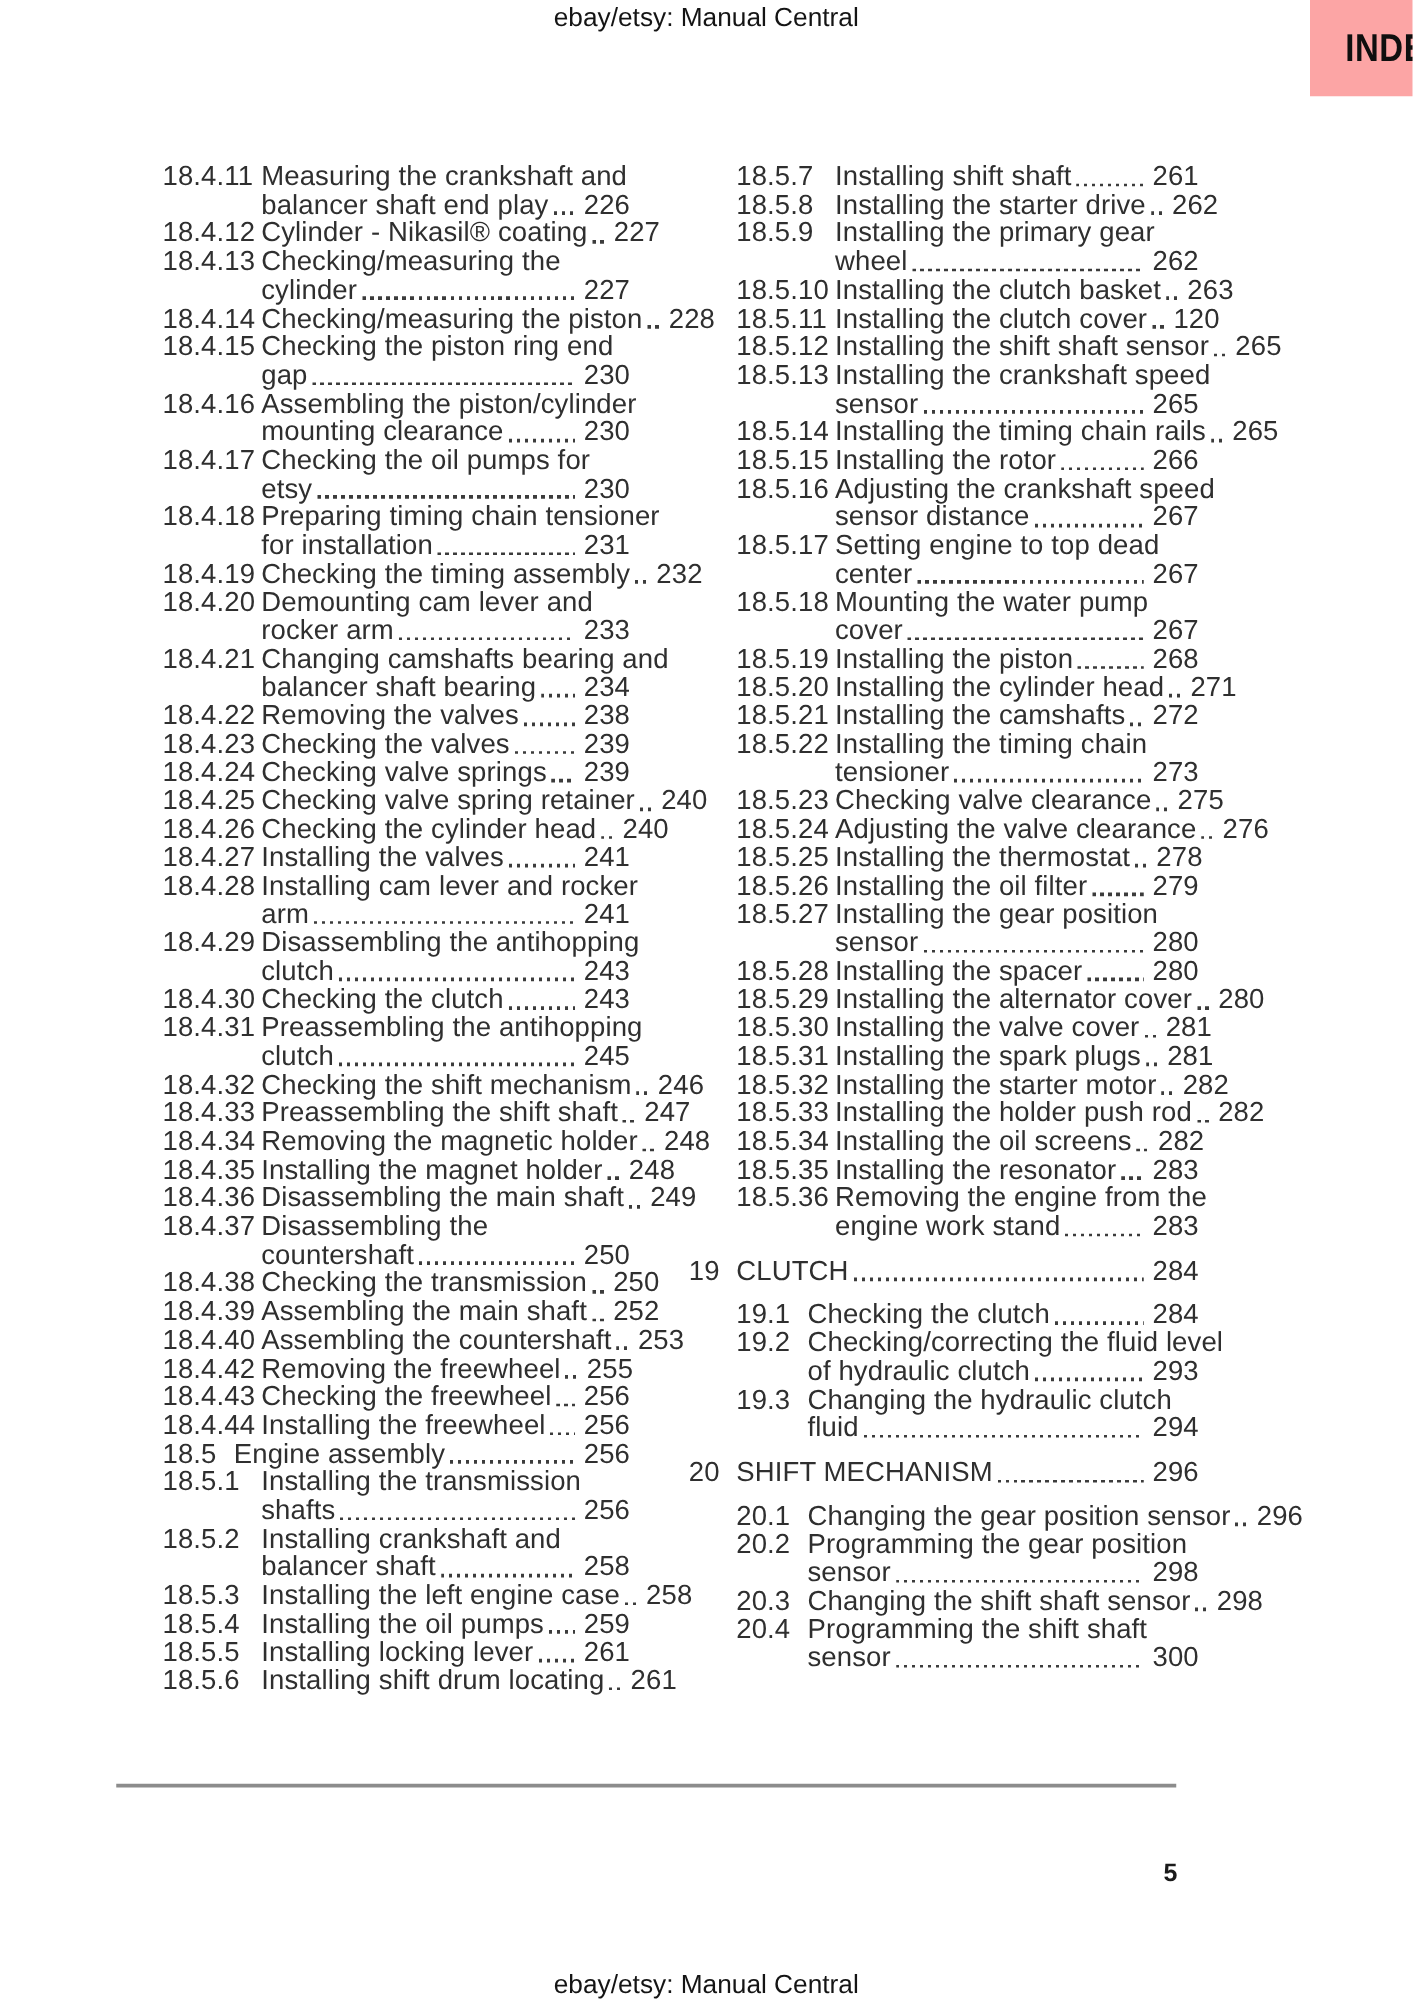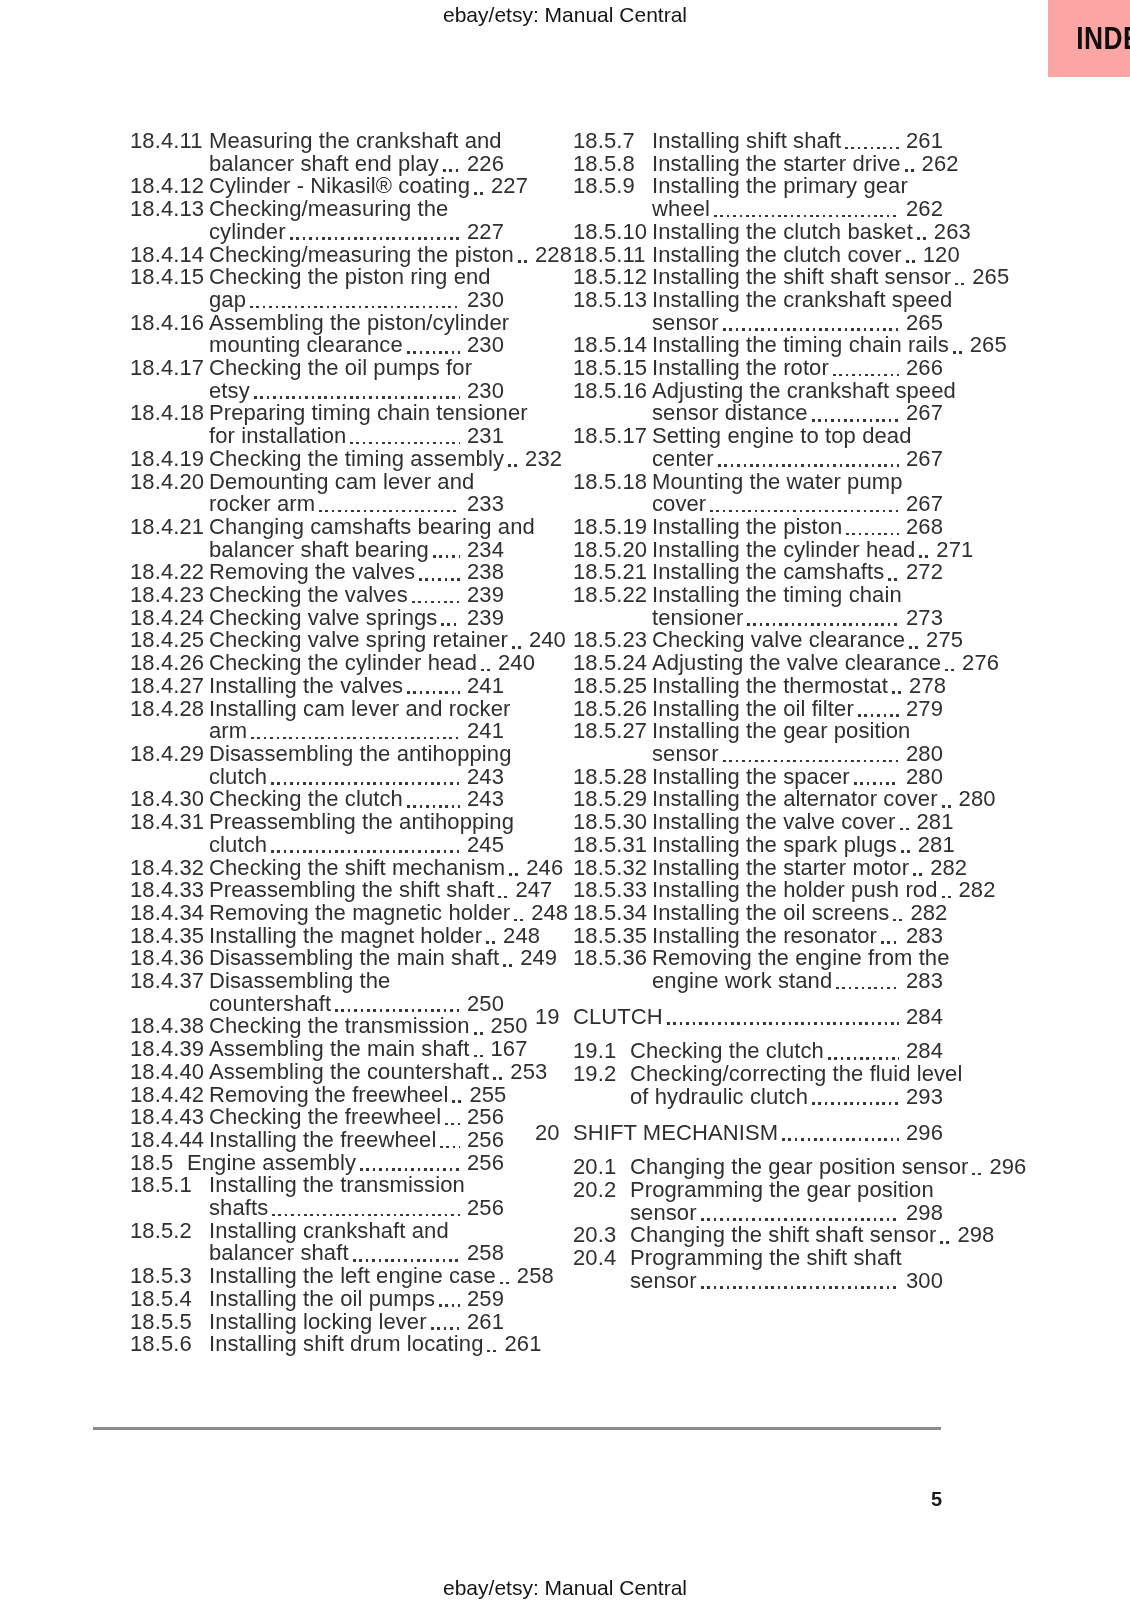--- a/index.html
+++ b/index.html
@@ -18,21 +18,21 @@
     position:absolute;top:0;left:1048px;width:139px;height:77px;
     background:#fca5a5;display:flex;align-items:center;justify-content:center;
   }
   .index-label{
     font-size:31px;font-weight:700;color:#0f0f0f;
     transform:scaleX(.85);letter-spacing:.5px;
   }
 
   .col{position:absolute;top:130px;font-size:22px;line-height:22.7px;letter-spacing:.1px}
   .col-left{left:130px;width:373px}
-  .col-right{left:535px;width:407px}
+  .col-right{left:551px;width:407px}
   .col-right .entry:not(.chapter){margin-left:38px}
 
   .entry{display:flex;align-items:flex-start}
   .num{flex:0 0 auto}
   .entry.wide .num{width:79px}
   .entry.narrow .num{width:57px}
   .entry.chapter .num{width:38px}
   .body{flex:1 1 auto;min-width:0}
   .line{display:flex}
   .txt{white-space:nowrap}
@@ -380,21 +380,21 @@
             <span class="page">250</span>
           </div>
         </div>
       </div>
       <div class="entry wide">
         <span class="num">18.4.39</span>
         <div class="body">
           <div class="line">
             <span class="txt">Assembling the main shaft</span>
             <span class="leader"></span>
-            <span class="page">167</span>
+            <span class="page">252</span>
           </div>
         </div>
       </div>
       <div class="entry wide">
         <span class="num">18.4.40</span>
         <div class="body">
           <div class="line">
             <span class="txt">Assembling the countershaft</span>
             <span class="leader"></span>
             <span class="page">253</span>
@@ -856,20 +856,33 @@
       <div class="entry narrow">
         <span class="num">19.2</span>
         <div class="body">
           <div class="line">
             <span class="txt">Checking/correcting the fluid level</span>
           </div>
           <div class="line">
             <span class="txt">of hydraulic clutch</span>
             <span class="leader"></span>
             <span class="page">293</span>
+          </div>
+        </div>
+      </div>
+      <div class="entry narrow">
+        <span class="num">19.3</span>
+        <div class="body">
+          <div class="line">
+            <span class="txt">Changing the hydraulic clutch</span>
+          </div>
+          <div class="line">
+            <span class="txt">fluid</span>
+            <span class="leader"></span>
+            <span class="page">294</span>
           </div>
         </div>
       </div>
       <div class="entry chapter">
         <span class="num">20</span>
         <div class="body">
           <div class="line">
             <span class="txt">SHIFT MECHANISM</span>
             <span class="leader"></span>
             <span class="page">296</span>

